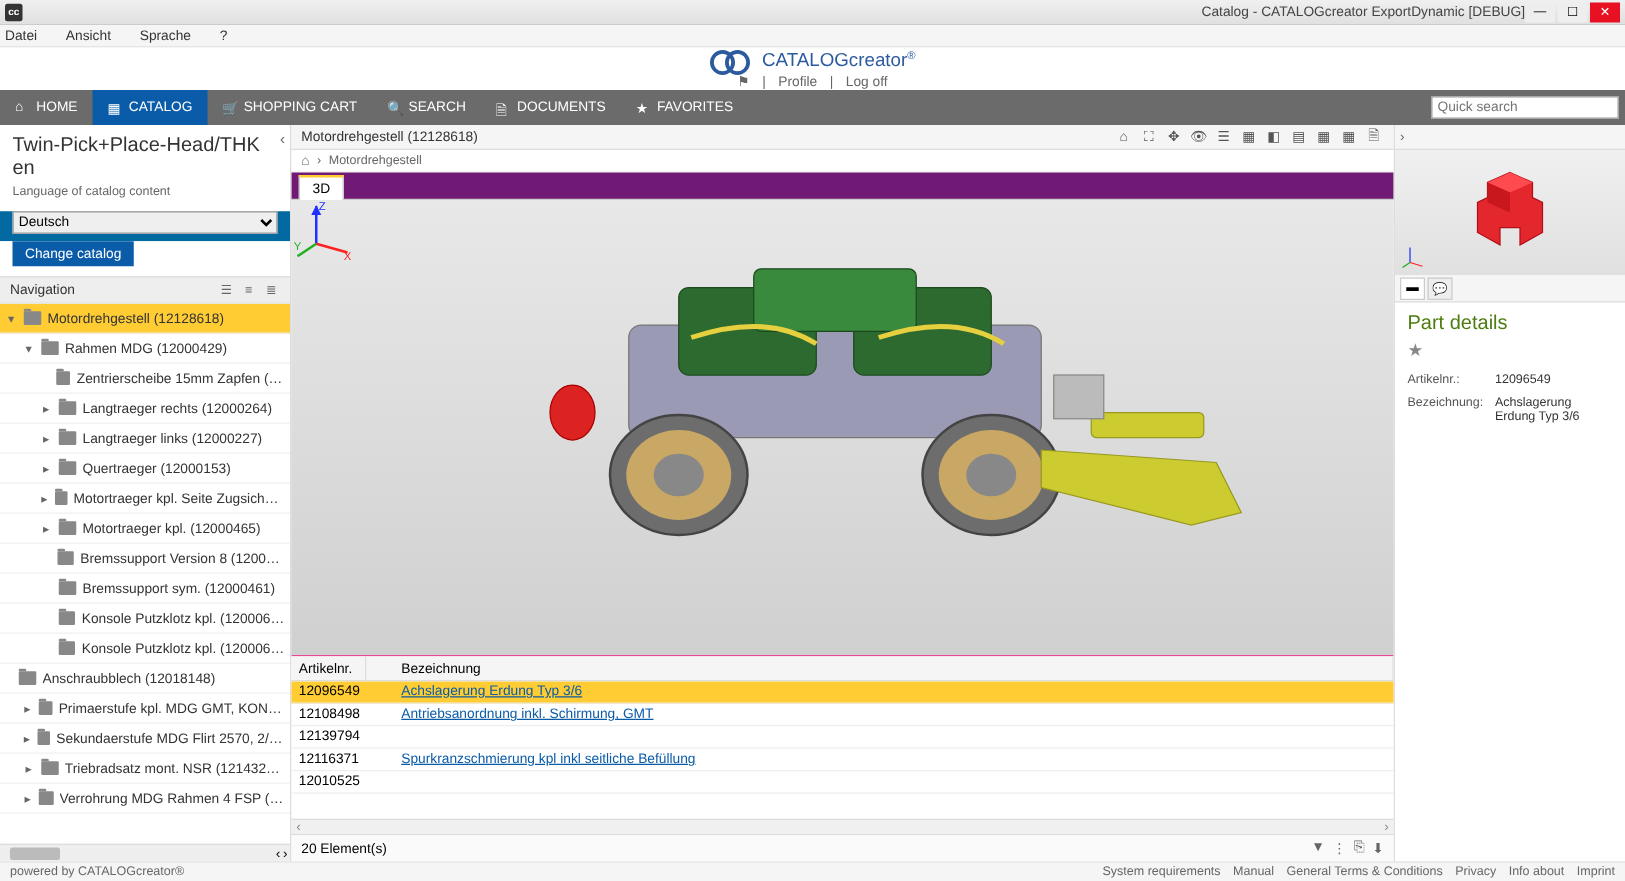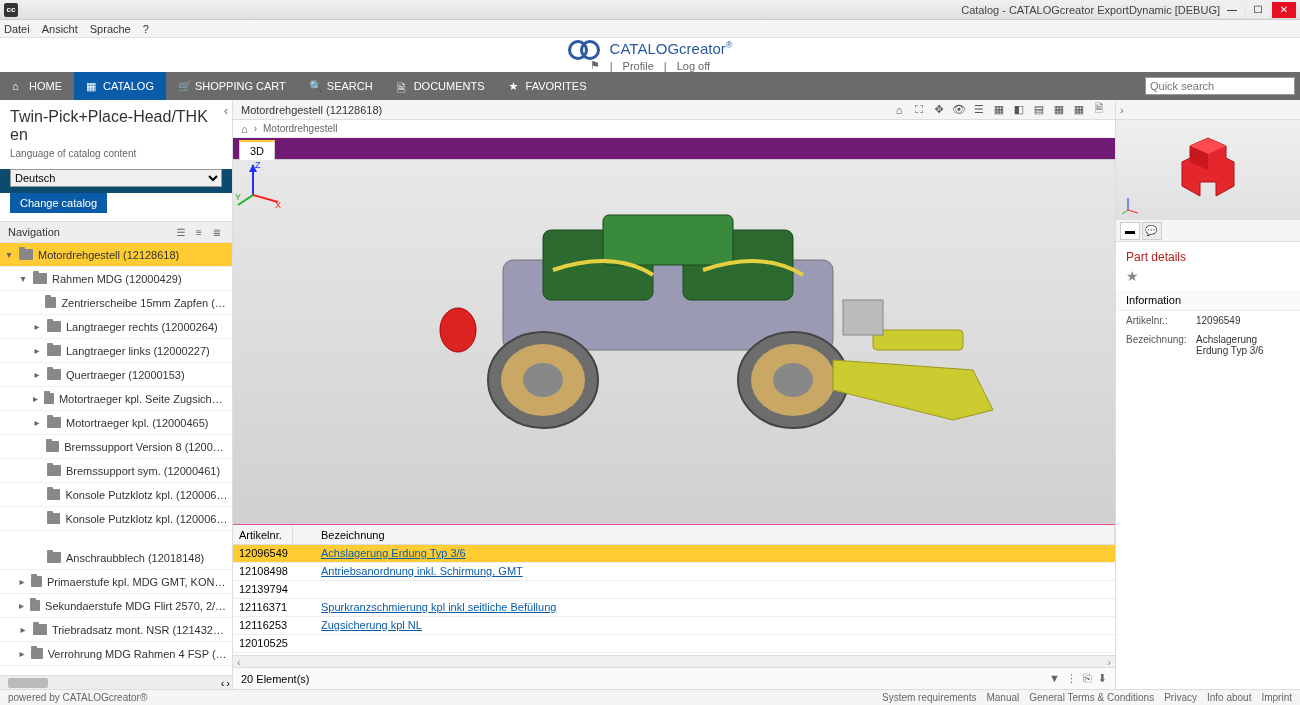--- a/index.html
+++ b/index.html
@@ -8,21 +8,21 @@
 
 .titlebar { height: 20px; background: linear-gradient(#f0f0f0, #e0e0e0); display: flex; align-items: center; padding: 0 4px; border-bottom: 1px solid #ccc; }
 .titlebar-icon { width: 14px; height: 14px; background: #333; border-radius: 2px; margin-right: 4px; display:flex;align-items:center;justify-content:center;color:#fff;font-size:8px;font-weight:bold; }
 .titlebar-text { font-size: 11px; color: #444; flex: 1; text-align: right; }
 .win-controls { display: flex; gap: 2px; }
 .win-btn { width: 24px; height: 16px; display: flex; align-items: center; justify-content: center; font-size: 10px; }
 .win-btn.close { background: #e81123; color: #fff; }
 .win-btn.other { background: #eee; }
 
 
-.menubar { height: 18px; background: #f5f5f5; display: flex; align-items: center; padding: 0 4px; gap: 12px; font-size: 11px; border-bottom:1px solid #e0e0e0;}
+.menubar { height: 18px; background: #f5f5f5; display: flex; align-items: center; padding: 0 4px; gap: 23px; font-size: 11px; border-bottom:1px solid #e0e0e0;}
 .menubar span { color: #333; }
 
 
 .logobar { height: 34px; background: #fff; display: flex; align-items: center; padding: 0 10px; justify-content: space-between; flex-direction: column;}
 .logo { display: flex; align-items: center; gap: 6px; }
 .logo-icon { width: 36px; height: 20px; position:relative; }
 .logo-icon::before, .logo-icon::after { content:''; position:absolute; width:14px;height:14px;border:3px solid #2b5a9e;border-radius:50%;top:2px; }
 .logo-icon::before { left:0; }
 .logo-icon::after { left:12px; }
 .logo-text { font-size: 15px; color: #2b5a9e; font-weight: normal; }
@@ -40,21 +40,21 @@
 
 
 .content { display: flex; height: 589px; }
 
 
 .sidebar { width: 233px; background: #f5f5f5; border-right: 1px solid #ddd; display: flex; flex-direction: column; position:relative; }
 .sidebar-collapse { position:absolute; top:4px; right:4px; font-size:12px; color:#666; }
 .catalog-header { padding: 8px 10px 4px; background:#fff; }
 .catalog-title { font-size: 16px; color: #333; }
 .lang-label { font-size: 10px; color: #666; margin: 4px 0 6px; }
-.lang-select-wrap { display:flex; padding:0 10px 6px; background:#0c4a6e;}
+.lang-select-wrap { display:flex; padding:0 10px 6px; background:#0369a1;}
 .lang-select { width: 100%; height: 18px; font-size: 11px; border:1px solid #999; }
 .change-btn-wrap { padding: 0 10px 8px; background:#fff;}
 .change-btn { background: #0b5ca8; color: #fff; border: none; padding: 4px 10px; font-size: 11px; cursor: pointer; }
 .nav-header { height: 22px; background: #eee; border-top:1px solid #ddd; border-bottom:1px solid #ddd; display: flex; align-items: center; padding: 0 8px; font-size: 11px; color: #333; }
 .nav-header-icons { margin-left: auto; display: flex; gap: 4px; }
 .nav-header-icons span { width:14px;height:14px; display:flex;align-items:center;justify-content:center;color:#666;font-size:10px;border:1px solid transparent;}
 .tree { flex: 1; overflow-y: auto; overflow-x:hidden; background:#fff; font-size:11px; }
 .tree-item { display: flex; align-items: center; height: 24px; padding-right: 4px; border-bottom: 1px solid #f0f0f0; white-space:nowrap; }
 .tree-item.selected { background: #ffcc33; }
 .tree-toggle { width: 10px; text-align: center; color: #666; font-size:10px; }
@@ -94,21 +94,21 @@
 .pt-footer-icons { margin-left: auto; display: flex; gap: 6px; color:#666;}
 
 
 .rightpanel { width: 185px; border-left: 1px solid #ddd; display: flex; flex-direction: column; background:#fff;}
 .right-collapse { height:20px; background:#f5f5f5; border-bottom:1px solid #ddd; display:flex; align-items:center; justify-content:flex-start; padding:0 4px; color:#666;}
 .preview3d { height: 100px; background: linear-gradient(#f0f0f0,#e0e0e0); position: relative; display:flex;align-items:center;justify-content:center;}
 .preview-axis { position:absolute; bottom:4px; left:4px; }
 .preview-tabs { height: 22px; display: flex; align-items: center; padding: 0 4px; gap:2px; border-bottom:1px solid #ddd; background:#f5f5f5;}
 .preview-tab { width:20px;height:18px;border:1px solid #ccc; display:flex;align-items:center;justify-content:center;font-size:10px;background:#fff;}
 .preview-tab.active { background:#eee; }
-.details-header { padding: 8px 10px 4px; font-size: 12px; color: #b91c1c; }
+.details-header { padding: 8px 10px 4px; font-size: 16px; color: #4d7c0f; }
 .star { padding: 0 10px 6px; color: #888; font-size: 14px; }
 .info-label { padding: 4px 10px; font-size: 11px; border-bottom: 1px solid #eee; background:#fafafa;}
 .info-row { display: flex; padding: 4px 10px; font-size: 10px; }
 .info-row .k { width: 70px; color: #555; }
 .info-row .v { flex: 1; color: #333; }
 
 
 .footer { height: 16px; background: #f5f5f5; border-top: 1px solid #ddd; display: flex; align-items: center; padding: 0 8px; font-size: 10px; color: #666; }
 .footer .links { margin-left: auto; display: flex; gap: 10px; }
 .footer .links a { color: #666; text-decoration: none; }
@@ -254,21 +254,21 @@
         <div class="tree-item" style="padding-left: 32px;">
           <span class="tree-toggle"></span>
           <span class="folder-icon"></span>
           <span class="tree-label">Konsole Putzklotz kpl. (12000661)</span>
         </div>
         <div class="tree-item" style="padding-left: 32px;">
           <span class="tree-toggle"></span>
           <span class="folder-icon"></span>
           <span class="tree-label">Konsole Putzklotz kpl. (12000665)</span>
         </div>
-        <div class="tree-item" style="padding-left: 32px; margin-top: 15px;">
+        <div class="tree-item" style="">
           <span class="tree-toggle"></span>
           <span class="folder-icon"></span>
           <span class="tree-label">Anschraubblech (12018148)</span>
         </div>
         <div class="tree-item" style="padding-left: 18px;">
           <span class="tree-toggle">▸</span>
           <span class="folder-icon"></span>
           <span class="tree-label">Primaerstufe kpl. MDG GMT, KONI (12136447)</span>
         </div>
         <div class="tree-item" style="padding-left: 18px;">
@@ -373,24 +373,20 @@
               <div class="pt-col-bez"><a href="#">Antriebsanordnung inkl. Schirmung, GMT</a></div>
             </div>
             <div class="pt-row">
               <div class="pt-col-art">12139794</div>
             </div>
             <div class="pt-row">
               <div class="pt-col-art">12116371</div>
               <div class="pt-col-bez"><a href="#">Spurkranzschmierung kpl inkl seitliche Befüllung</a></div>
             </div>
             <div class="pt-row">
-              <div class="pt-col-art">12116253</div>
-              <div class="pt-col-bez"><a href="#">Zugsicherung kpl NL</a></div>
-            </div>
-            <div class="pt-row">
               <div class="pt-col-art">12010525</div>
               <div class="pt-col-bez"></div>
             </div>
           </div>
       </div>
       <div class="pt-hscroll"><span style="margin-left:4px;color:#888">‹</span><span style="float:right;margin-right:4px;color:#888">›</span></div>
       <div class="pt-footer">
         <span>20 Element(s)</span>
         <div class="pt-footer-icons">
           <span>▼</span>
@@ -415,21 +411,20 @@
         <line x1="8" y1="14" x2="18" y2="17" stroke="#ff2020"></line>
         <line x1="8" y1="14" x2="2" y2="18" stroke="#20b020"></line>
       </svg>
     </div>
     <div class="preview-tabs">
       <div class="preview-tab">▬</div>
       <div class="preview-tab active">💬</div>
     </div>
     <div class="details-header">Part details</div>
     <div class="star">★</div>
-    <div class="info-label">Information</div>
     <div id="info-rows">
         <div class="info-row">
           <div class="k">Artikelnr.:</div>
           <div class="v">12096549</div>
         </div>
         <div class="info-row">
           <div class="k">Bezeichnung:</div>
           <div class="v">Achslagerung Erdung Typ 3/6</div>
         </div>
       </div>

